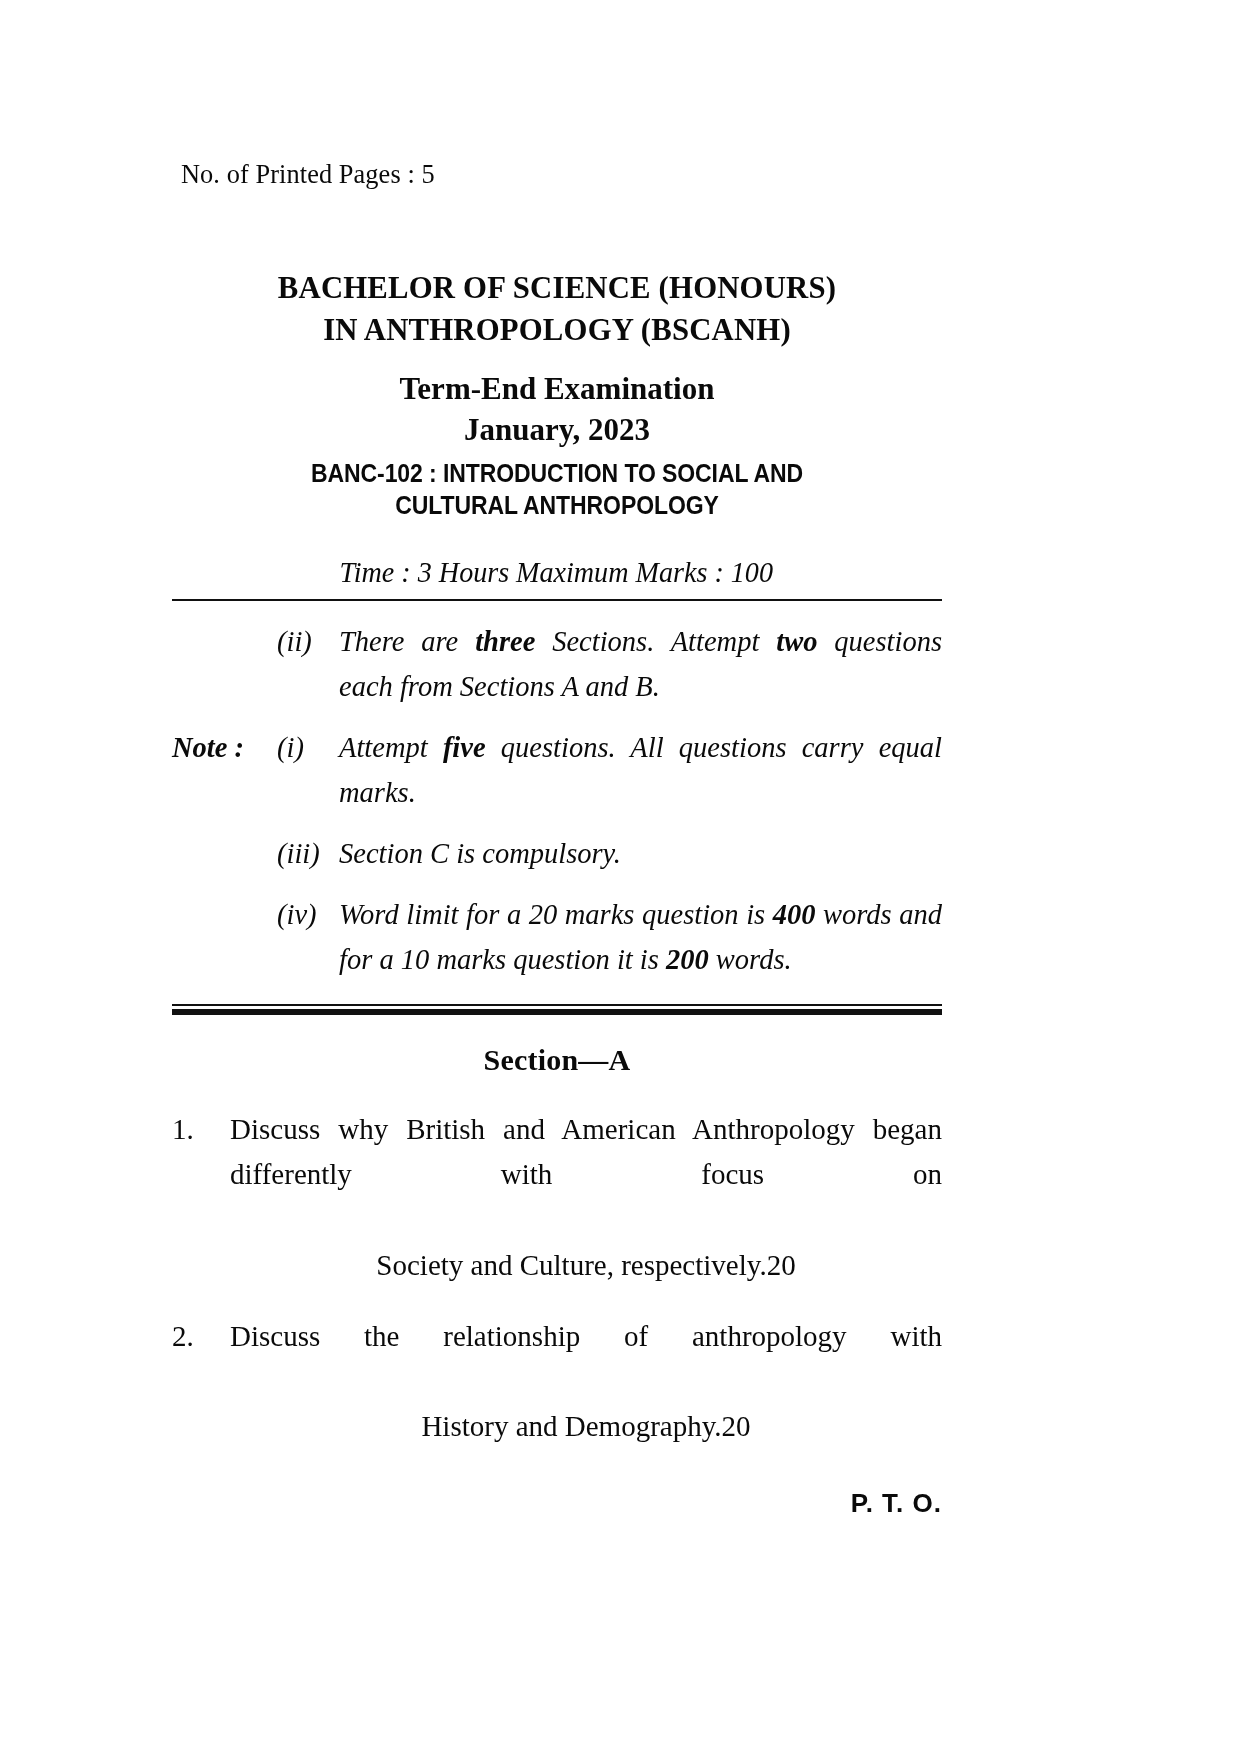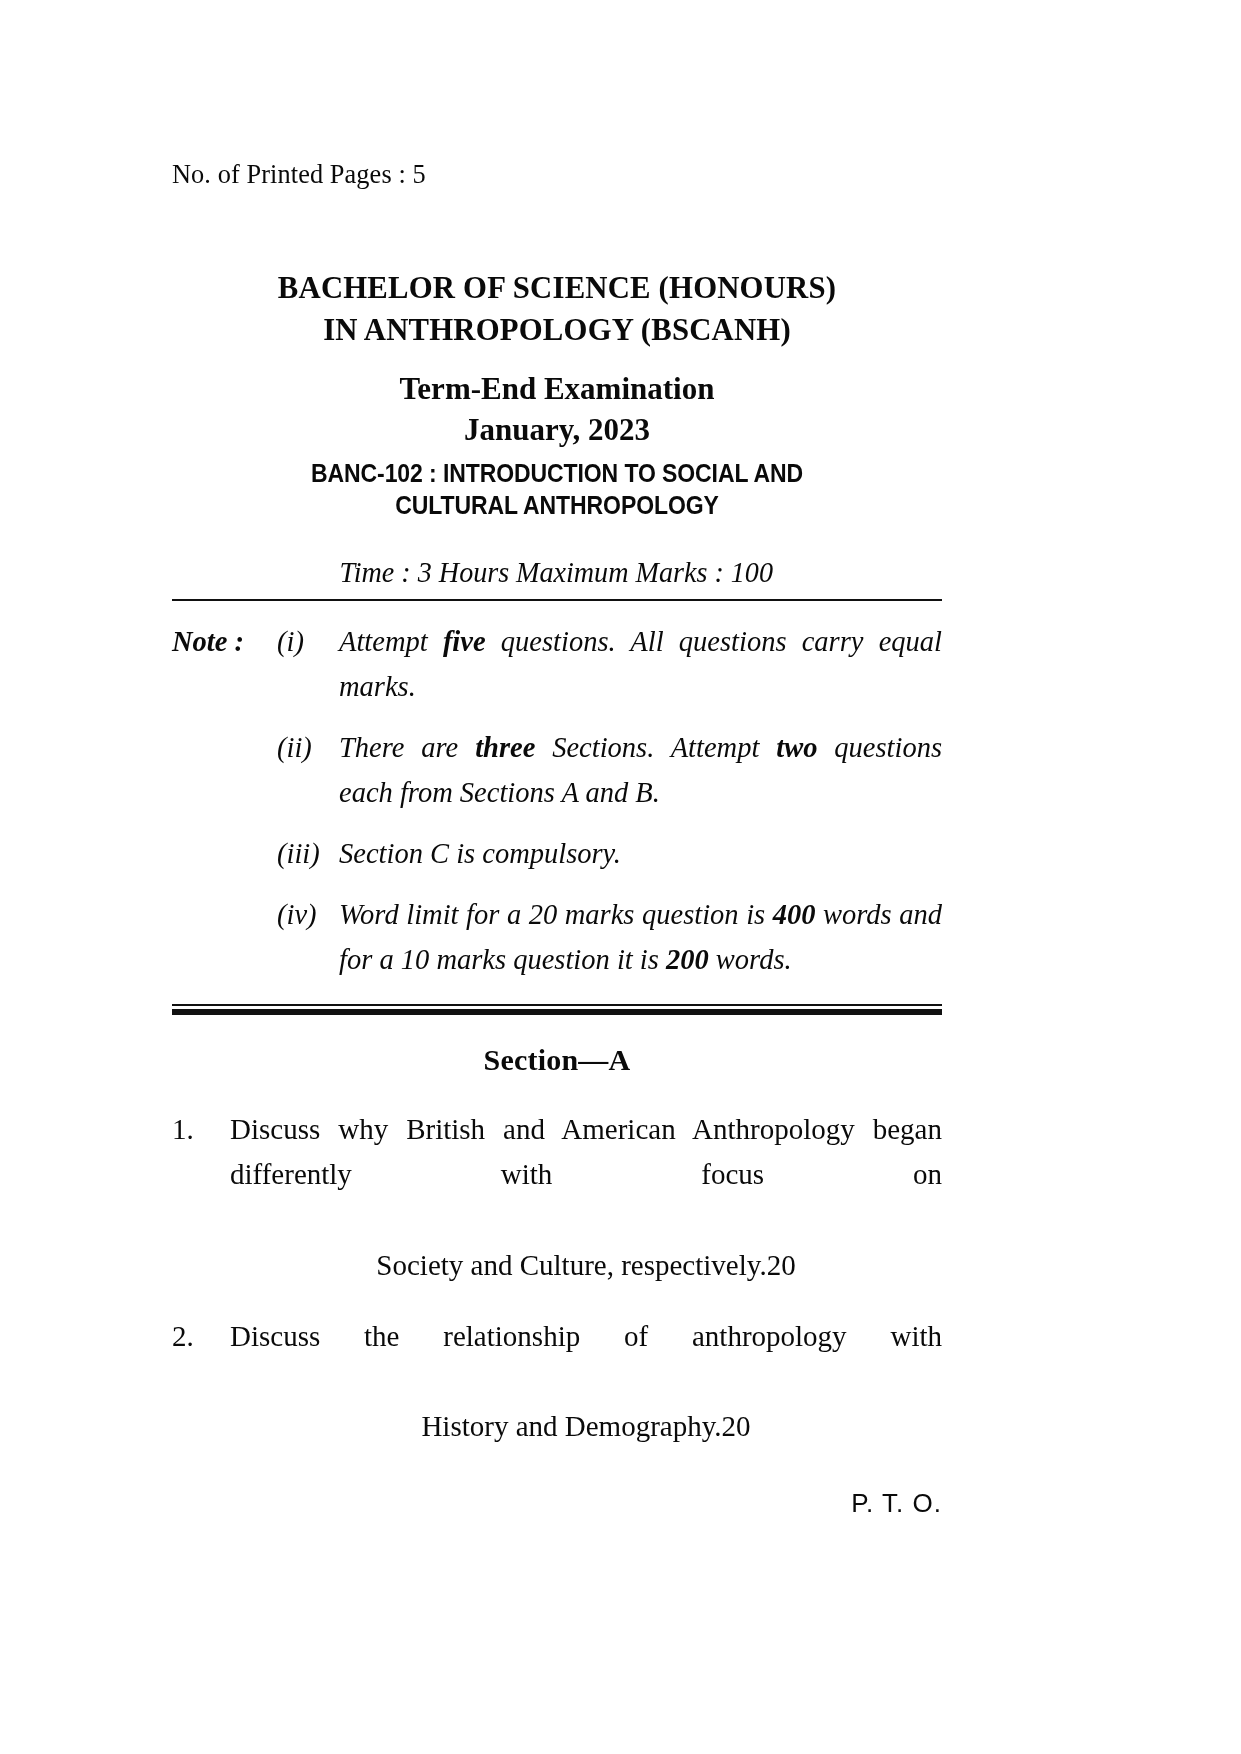--- a/index.html
+++ b/index.html
@@ -28,20 +28,21 @@
     top: 158px;
     width: 770px;
   }
 
   
   .header-row {
     display: flex;
     align-items: baseline;
     justify-content: space-between;
     height: 60px;
+    margin-left: 9px;
   }
   .printed-pages {
     font-size: 28px;
     letter-spacing: .1px;
     transform: scaleX(0.94);
     transform-origin: left bottom;
     white-space: nowrap;
   }
   .course-code {
     font-size: 42px;
@@ -194,21 +195,21 @@
   .q-lastline .lead { white-space: nowrap; }
   .q-marks { white-space: nowrap; }
 
   .pto {
     position: absolute;
     right: 0;
     top: 1330px;
     width: 770px;
     text-align: right;
     font-family: "Liberation Sans", "DejaVu Sans", sans-serif;
-    font-weight: normal;
+    font-weight: bold;
     font-size: 26px;
     letter-spacing: 1px;
   }
 </style>
 </head>
 <body>
 
 <div class="page">
   <div class="content">
 
@@ -230,28 +231,28 @@
     </div>
 
     <div class="time-row">
       <span>Time : 3 Hours</span>
       <span>Maximum Marks : 100</span>
     </div>
     <hr class="rule-single">
 
     <div class="notes">
       <div class="note-item">
+        <div class="note-label plain"></div>
+        <div class="note-marker">(ii)</div>
+        <div class="note-text"><span>There are </span><b>three</b><span> Sections. Attempt </span><b>two</b><span> questions each from Sections A and B.</span></div>
+      </div>
+      <div class="note-item">
         <div class="note-label">Note :</div>
         <div class="note-marker">(i)</div>
         <div class="note-text"><span>Attempt </span><b>five</b><span> questions. All questions carry equal marks.</span></div>
-      </div>
-      <div class="note-item">
-        <div class="note-label plain"></div>
-        <div class="note-marker">(ii)</div>
-        <div class="note-text"><span>There are </span><b>three</b><span> Sections. Attempt </span><b>two</b><span> questions each from Sections A and B.</span></div>
       </div>
       <div class="note-item">
         <div class="note-label plain"></div>
         <div class="note-marker">(iii)</div>
         <div class="note-text"><span>Section C is compulsory.</span></div>
       </div>
       <div class="note-item">
         <div class="note-label plain"></div>
         <div class="note-marker">(iv)</div>
         <div class="note-text"><span>Word limit for a 20 marks question is </span><b>400</b><span> words and for a 10 marks question it is </span><b>200</b><span> words.</span></div>

